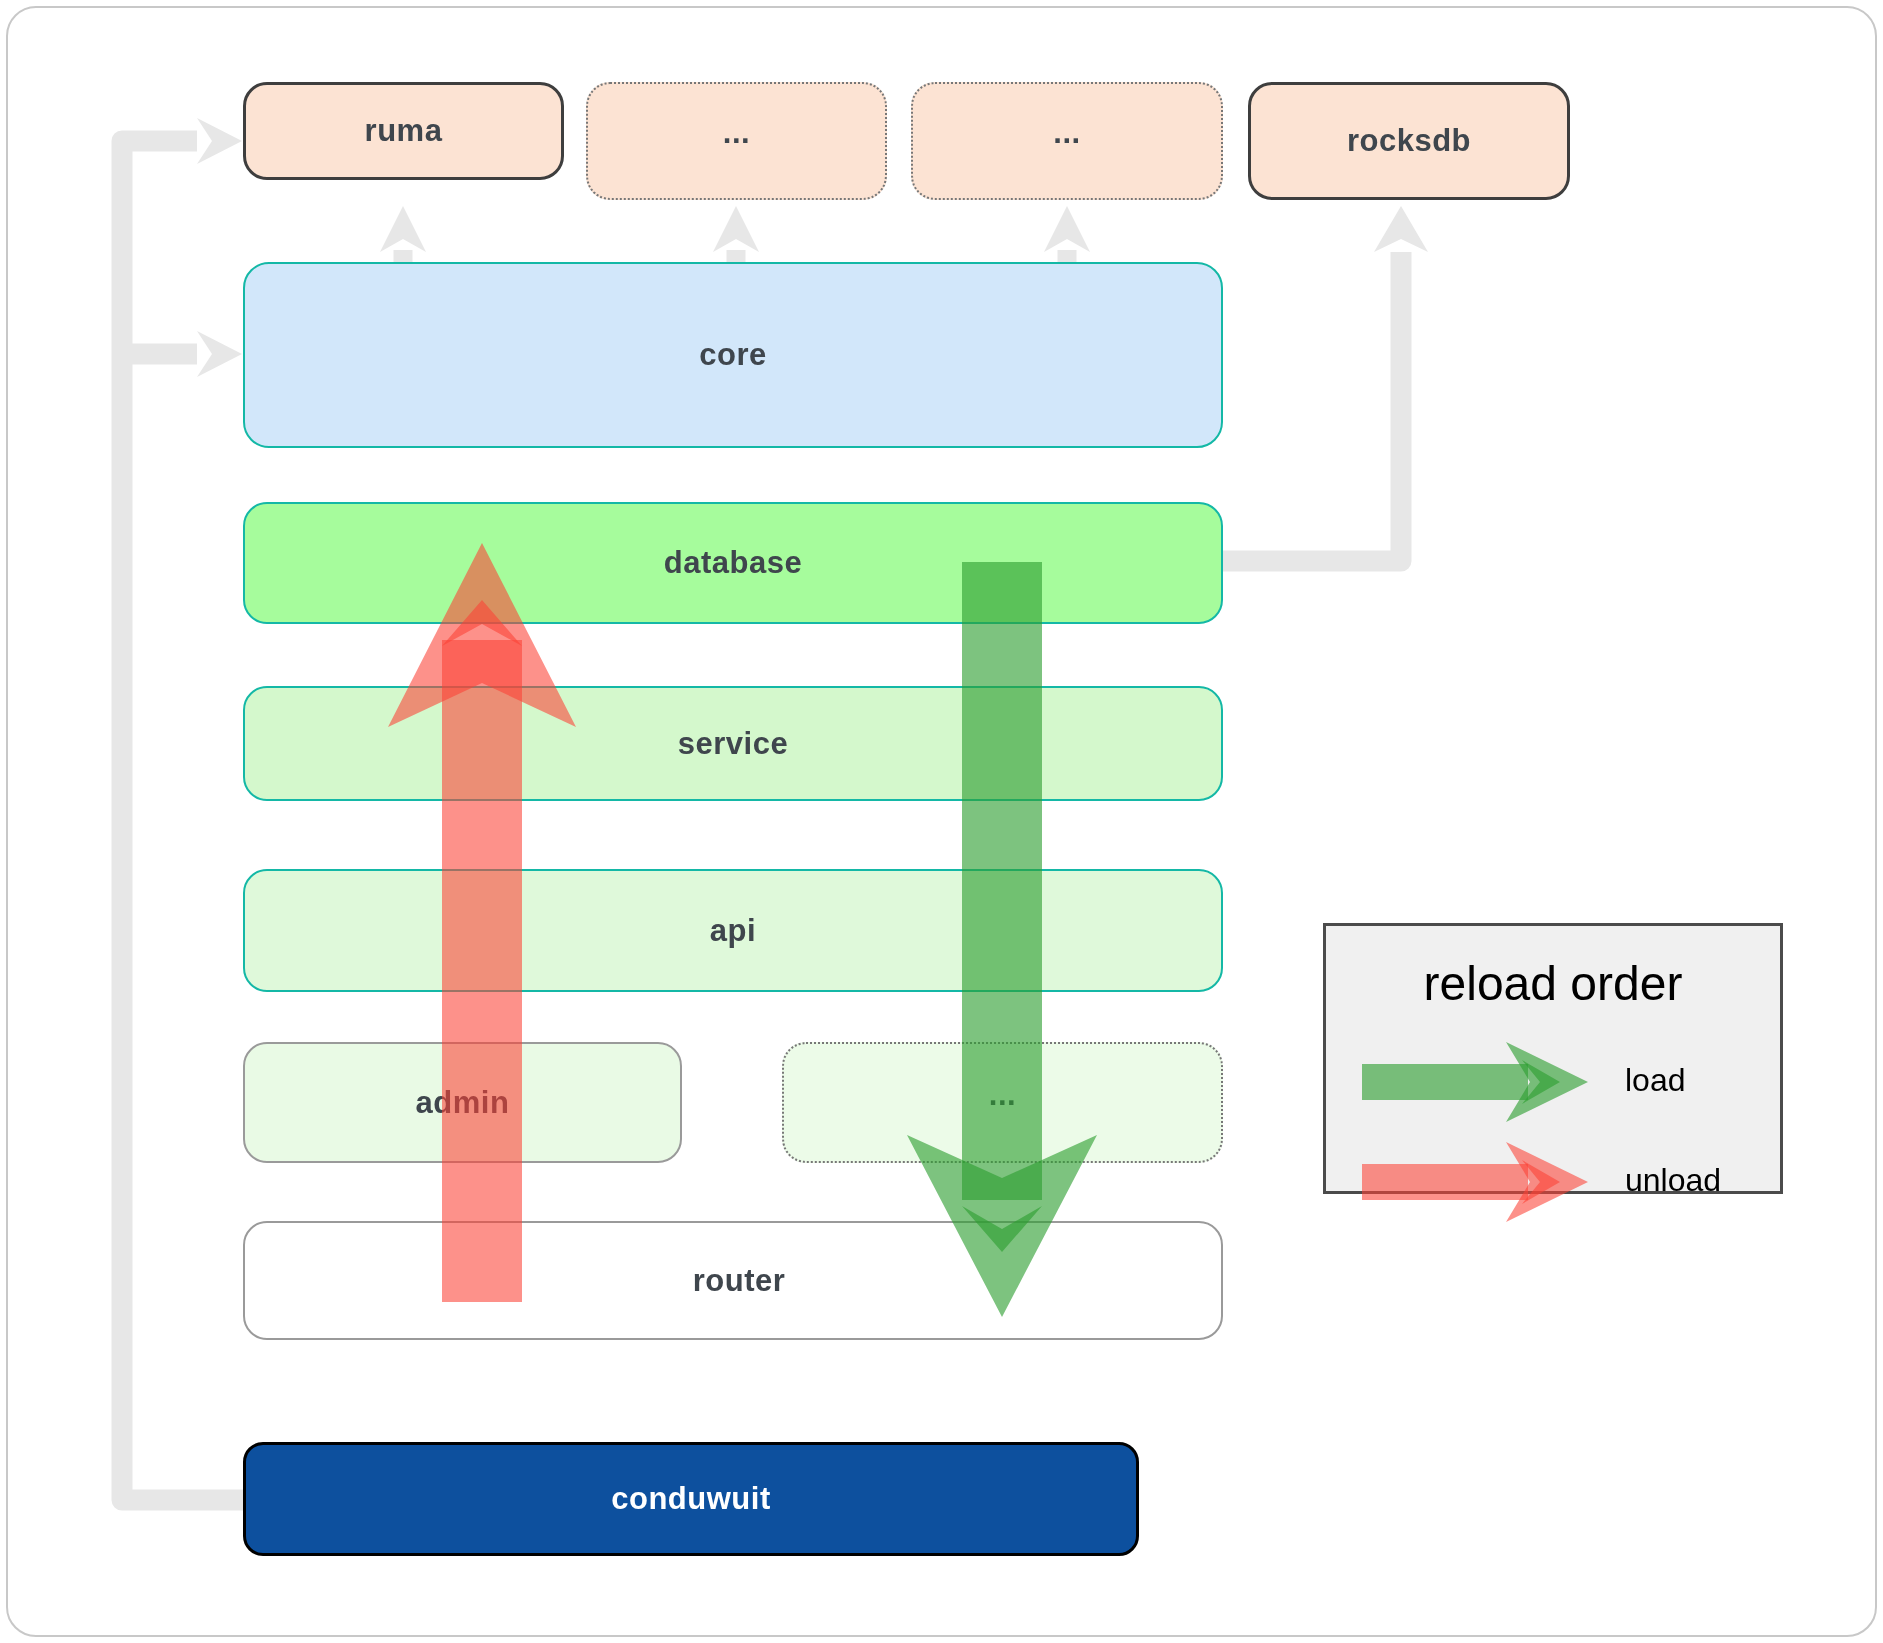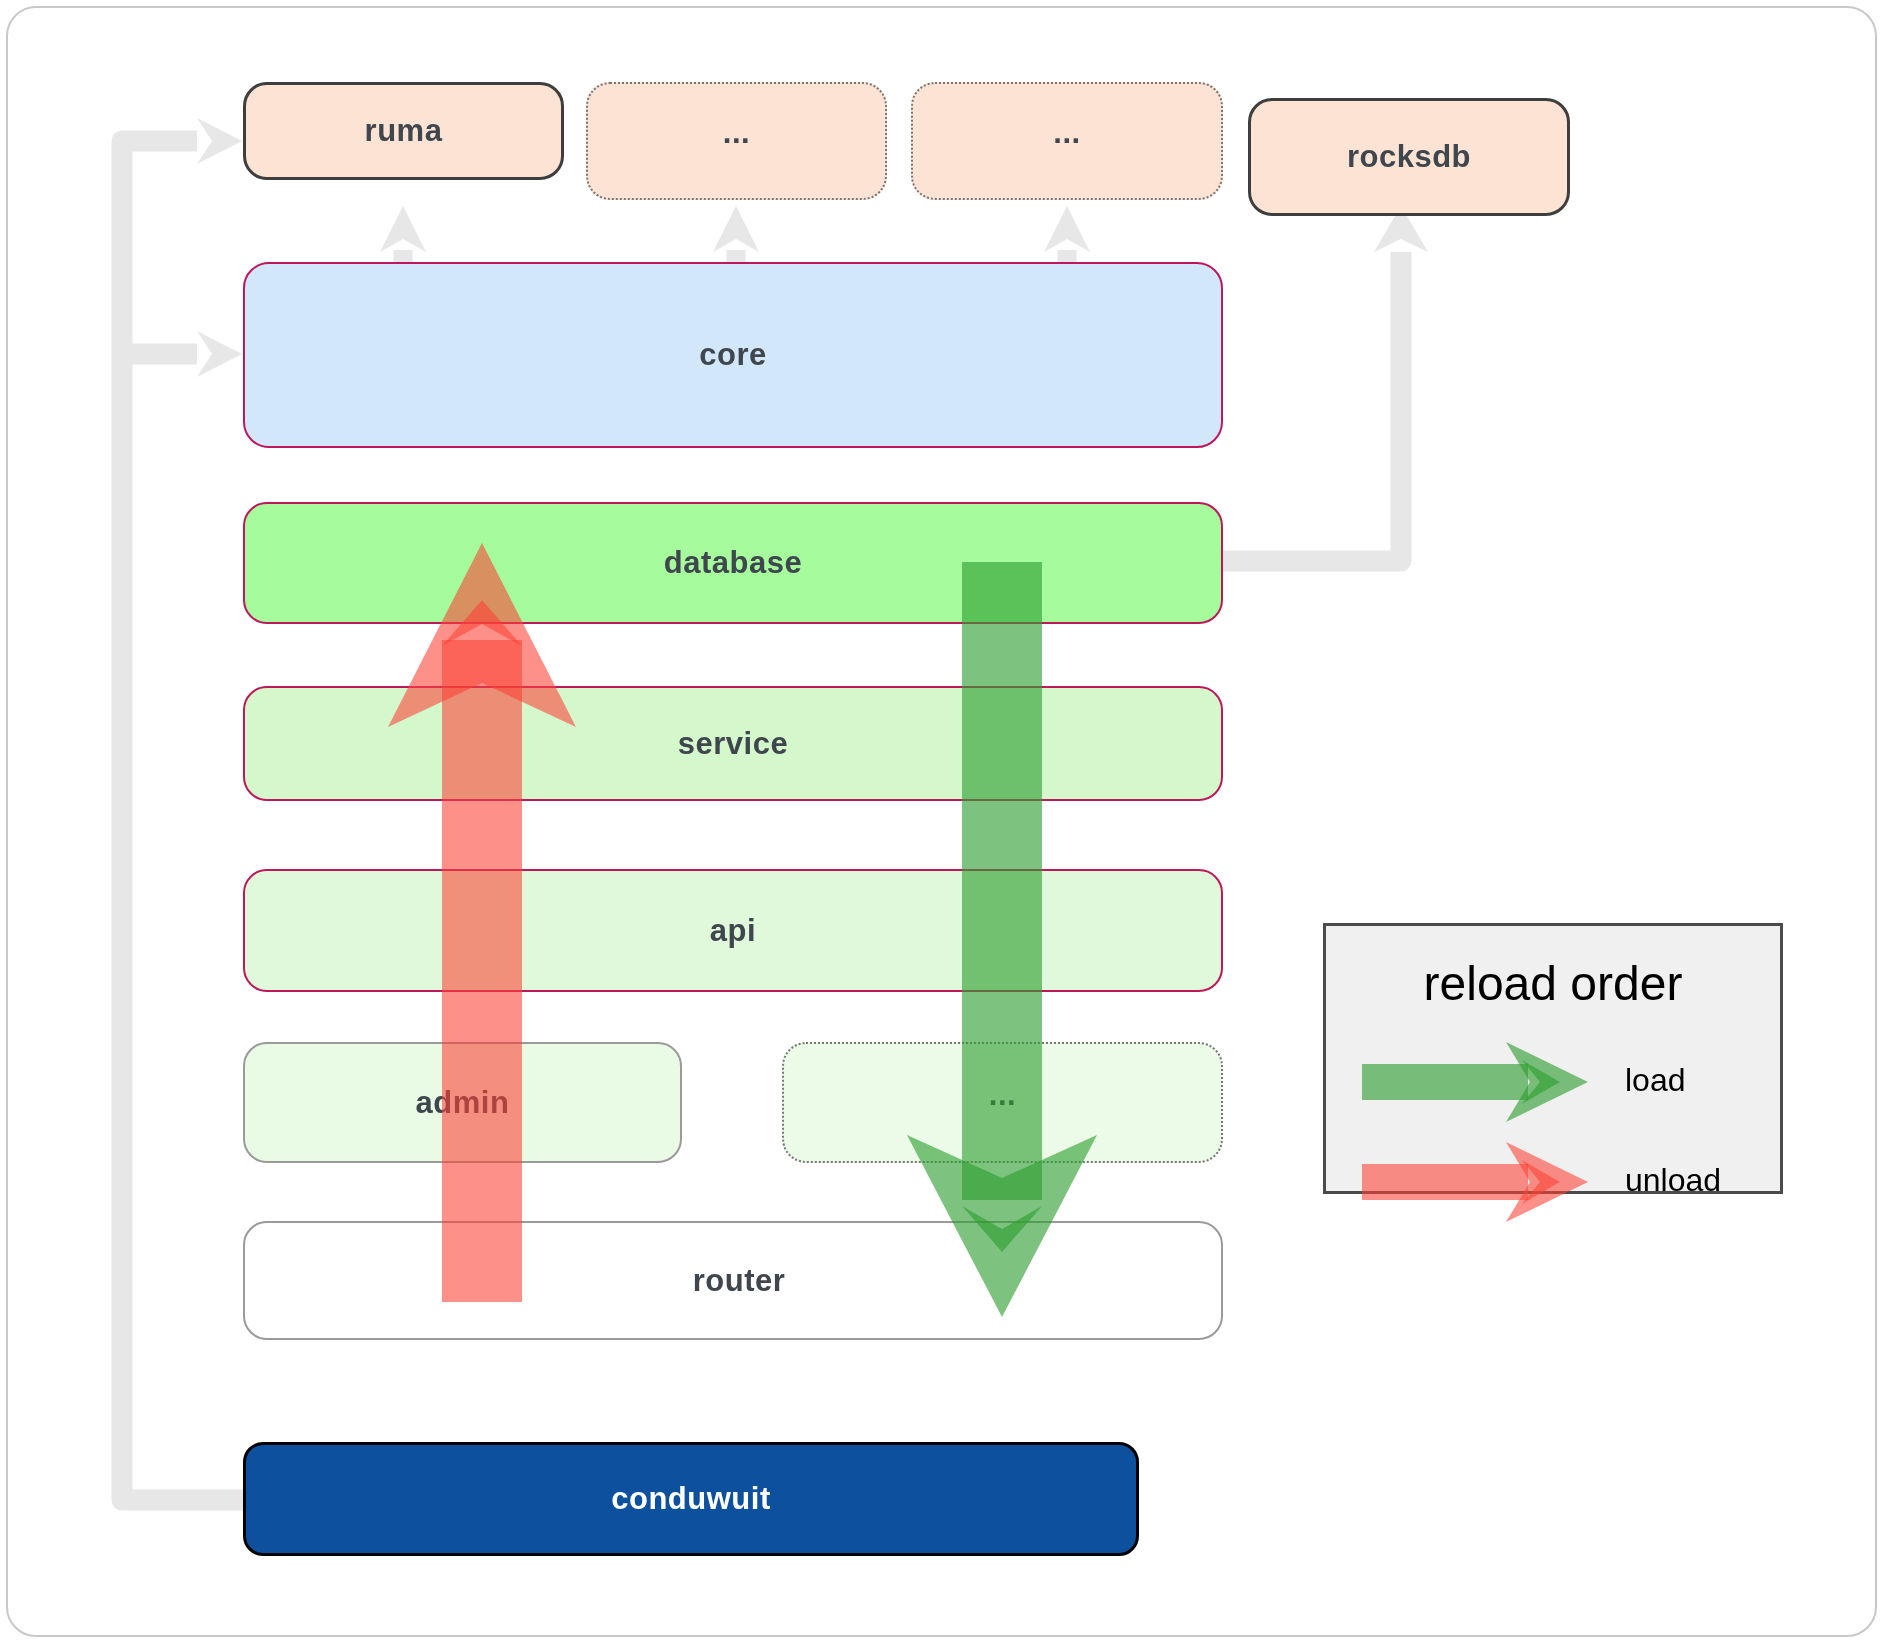--- a/index.html
+++ b/index.html
@@ -14,21 +14,21 @@
   #canvas{position:relative;width:1883px;height:1643px;background:#fff;overflow:hidden;}
   #frame{position:absolute;left:6px;top:6px;width:1867px;height:1627px;
          border:2px solid #c8c8c8;border-radius:30px;}
   svg.layer{position:absolute;left:0;top:0;width:1883px;height:1643px;pointer-events:none;}
   #connector-layer{z-index:1;}
   #flow-layer{z-index:3;}
   .node{position:absolute;display:flex;align-items:center;justify-content:center;
         box-sizing:border-box;border-radius:24px;z-index:2;}
   .node .lbl{font-size:31px;font-weight:600;color:var(--label_color,#3f464d);letter-spacing:.5px;}
   .solid-dark{border:3px solid #3e3e3e;}
-  .solid-gray{border:2px solid #be185d;}
+  .solid-gray{border:2px solid #14b8a6;}
   .solid-light{border:2px solid #9a9a9a;}
   .dotted{border:2px dotted #777;}
   .peach{background:var(--peach,#fce3d3);}
   .dots{font-size:34px;font-weight:700;transform:translateY(-22%);letter-spacing:2px;}
   #node-core{background:var(--core_blue,#d2e7fa);border-radius:26px;}
   #node-database{background:var(--database_green,#a6fc9c);}
   #node-service{background:var(--service_green,#d4f8cc);}
   #node-api{background:var(--api_green,#dff9da);}
   #node-admin{background:var(--admin_green,#e9fae5);}
   #node-dots-admin{background:var(--dots_admin_green,#ecfbe8);}
@@ -70,21 +70,21 @@
 
   <div class="node peach solid-dark" id="node-ruma" style="left:243px;top:82px;width:321px;height:98px;">
     <span class="lbl">ruma</span>
   </div>
   <div class="node peach dotted" id="node-dots-top-1" style="left:586px;top:82px;width:301px;height:118px;">
     <span class="lbl dots">...</span>
   </div>
   <div class="node peach dotted" id="node-dots-top-2" style="left:911px;top:82px;width:312px;height:118px;">
     <span class="lbl dots">...</span>
   </div>
-  <div class="node peach solid-dark" id="node-rocksdb" style="left:1248px;top:82px;width:322px;height:118px;margin-top:16px;">
+  <div class="node peach solid-dark" id="node-rocksdb" style="left:1248px;top:82px;width:322px;height:118px;">
     <span class="lbl">rocksdb</span>
   </div>
 
   <div class="node solid-gray" id="node-core" style="left:243px;top:262px;width:980px;height:186px;">
     <span class="lbl">core</span>
   </div>
   <div class="node solid-gray" id="node-database" style="left:243px;top:502px;width:980px;height:122px;">
     <span class="lbl">database</span>
   </div>
   <div class="node solid-gray" id="node-service" style="left:243px;top:686px;width:980px;height:115px;">

